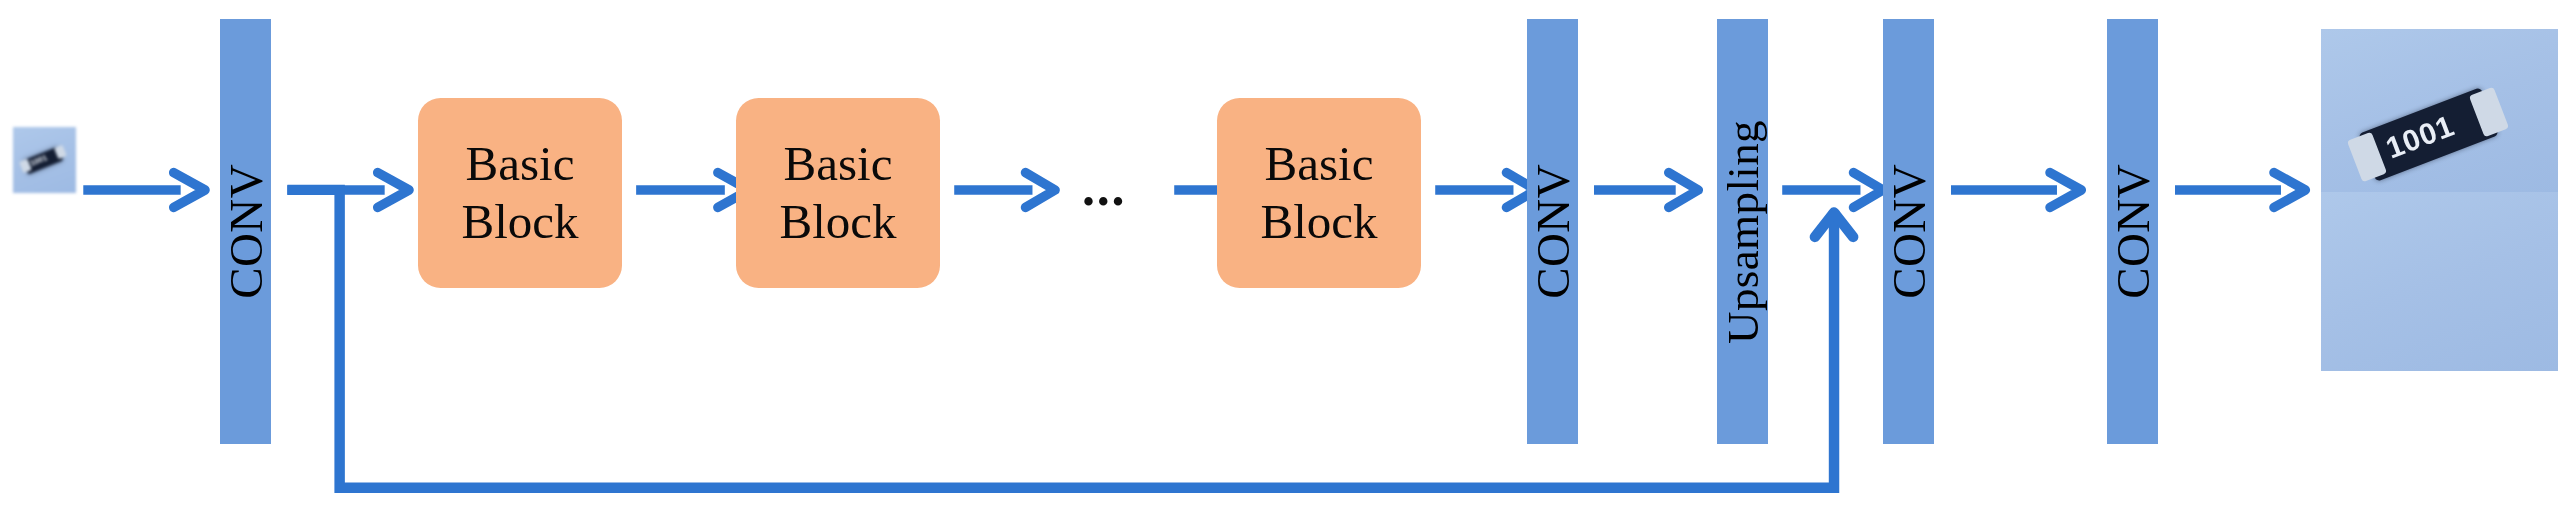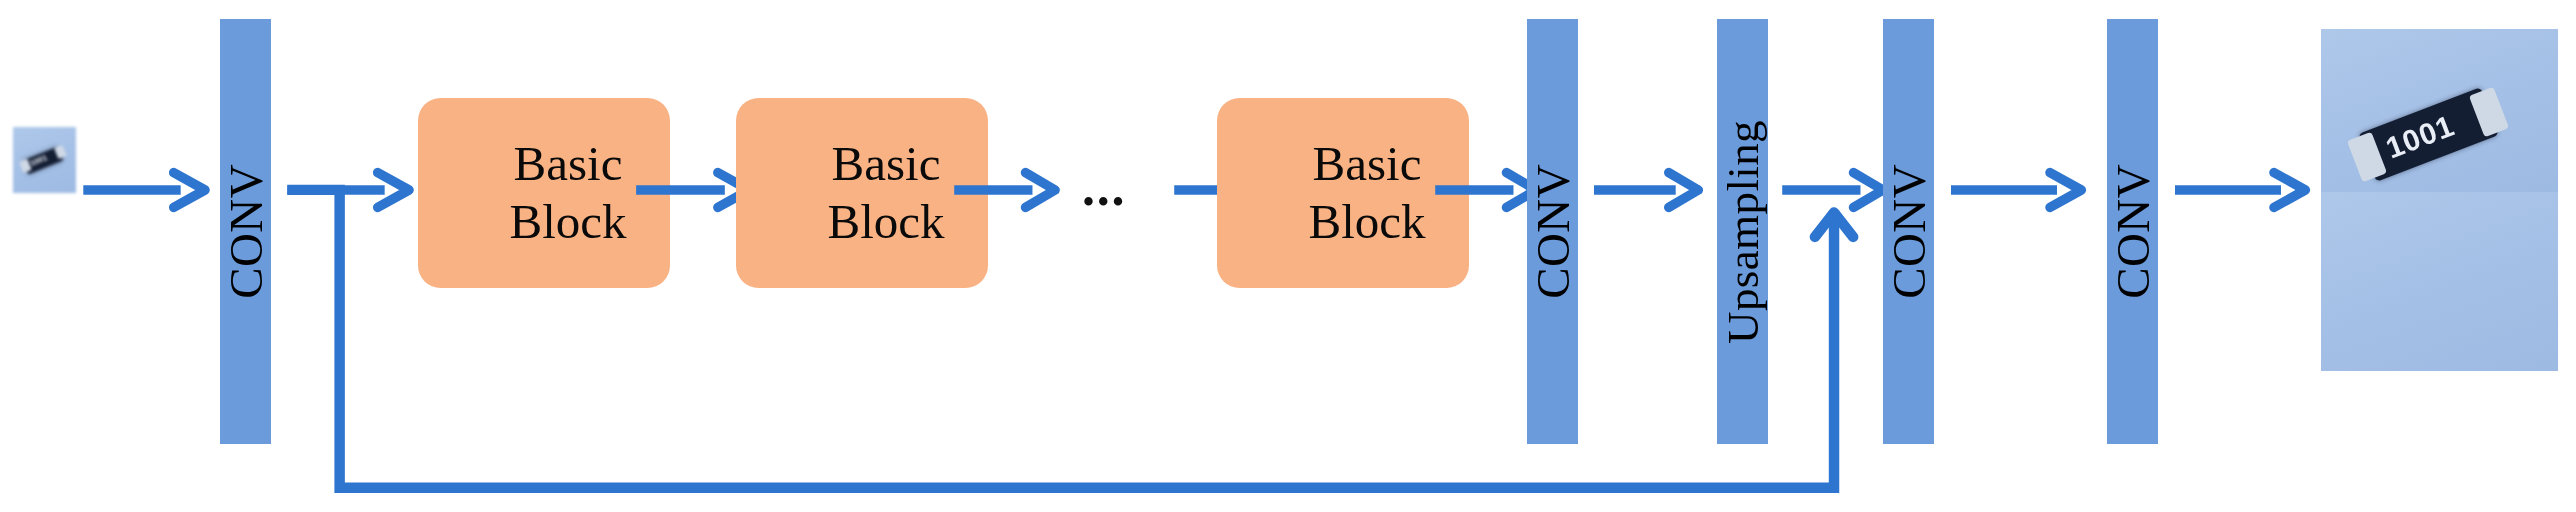--- a/index.html
+++ b/index.html
@@ -40,21 +40,20 @@
   
   .bblock {
     position: absolute;
     background: #F9B283;
     border-radius: 22.6px;
     display: flex;
     flex-direction: column;
     align-items: center;
     justify-content: center;
     line-height: 1.18;
-    padding-left: 48px;
   }
   .bblock span {
     font-family: "Liberation Serif", "DejaVu Serif", serif;
     font-size: 49px;
     color: #0a0a0a;
     display: block;
     text-align: center;
   }
 
   

